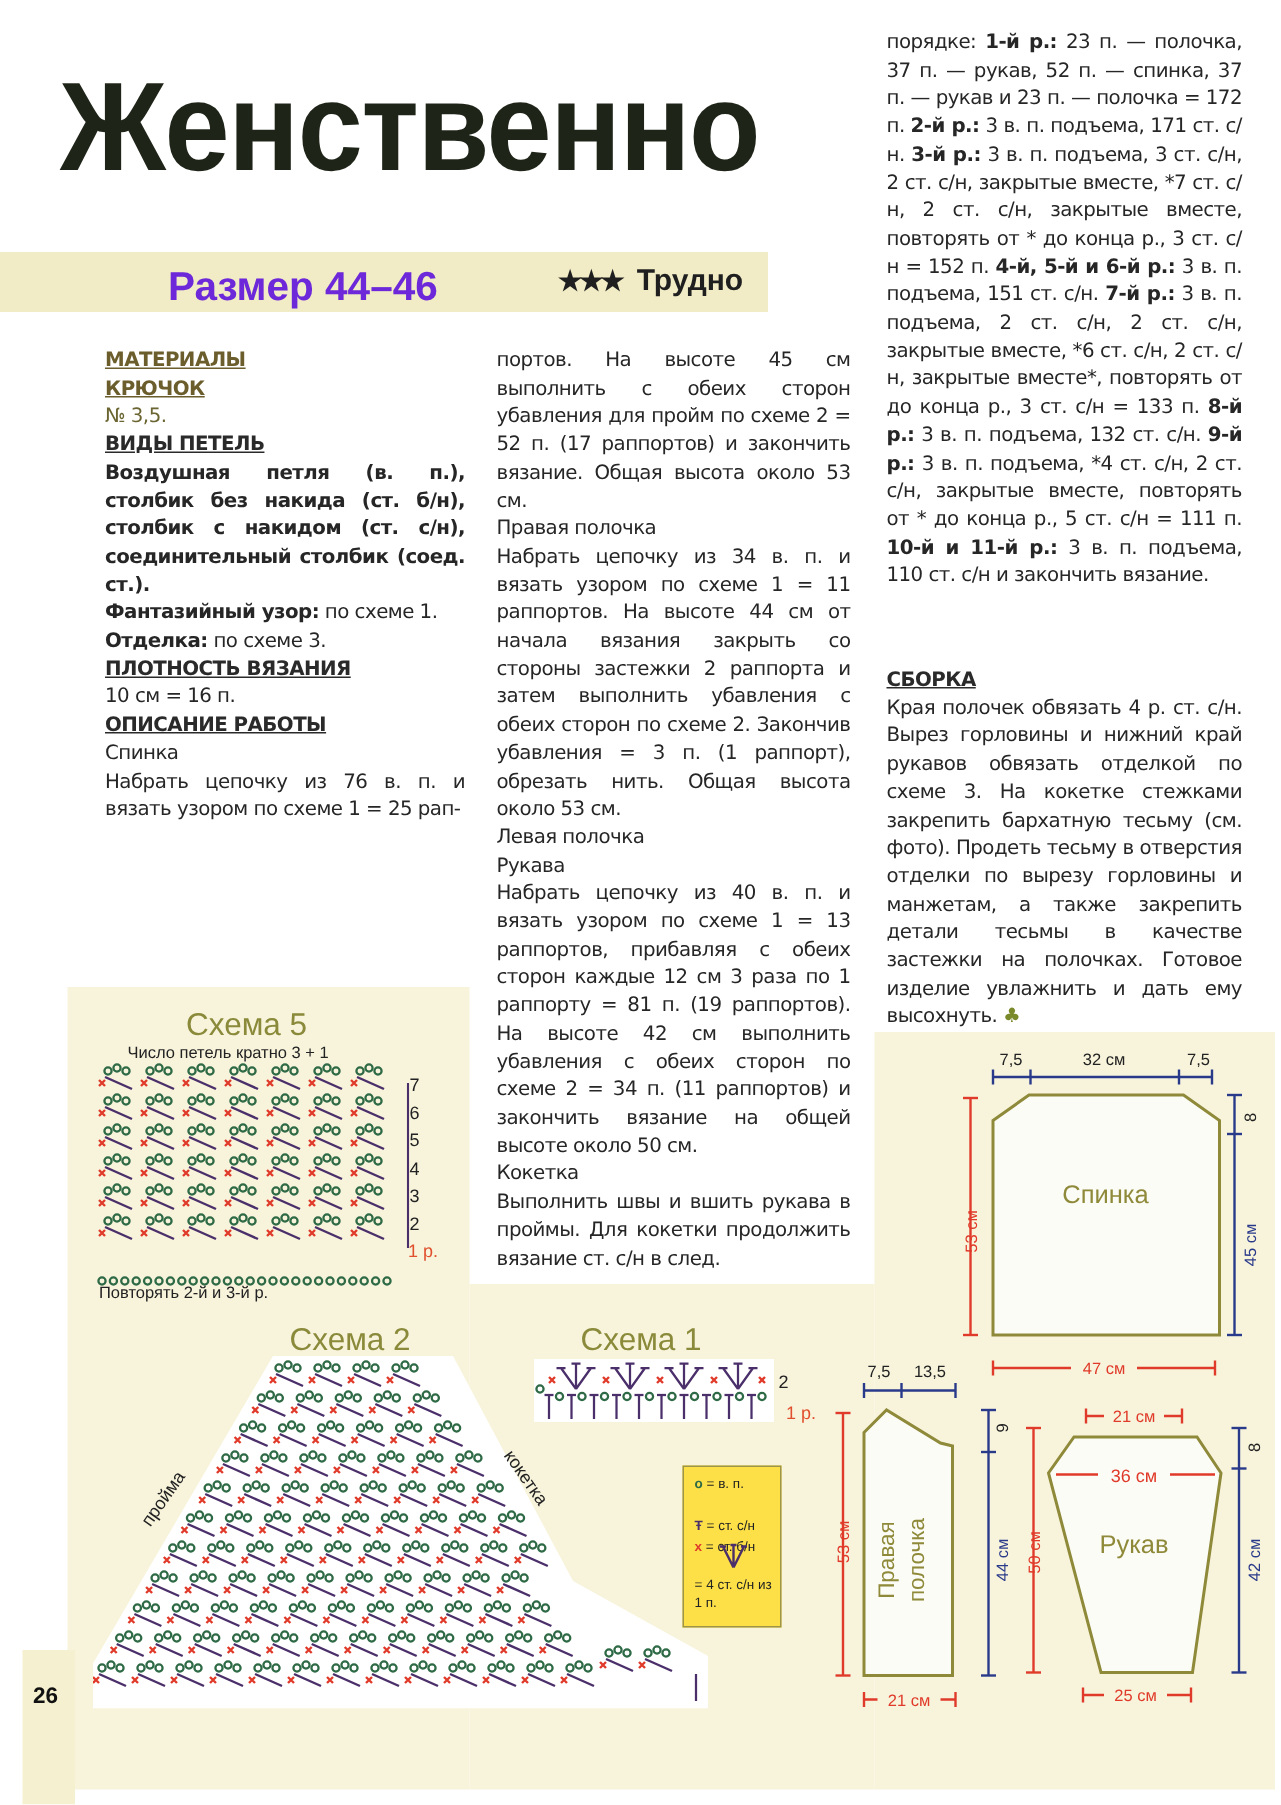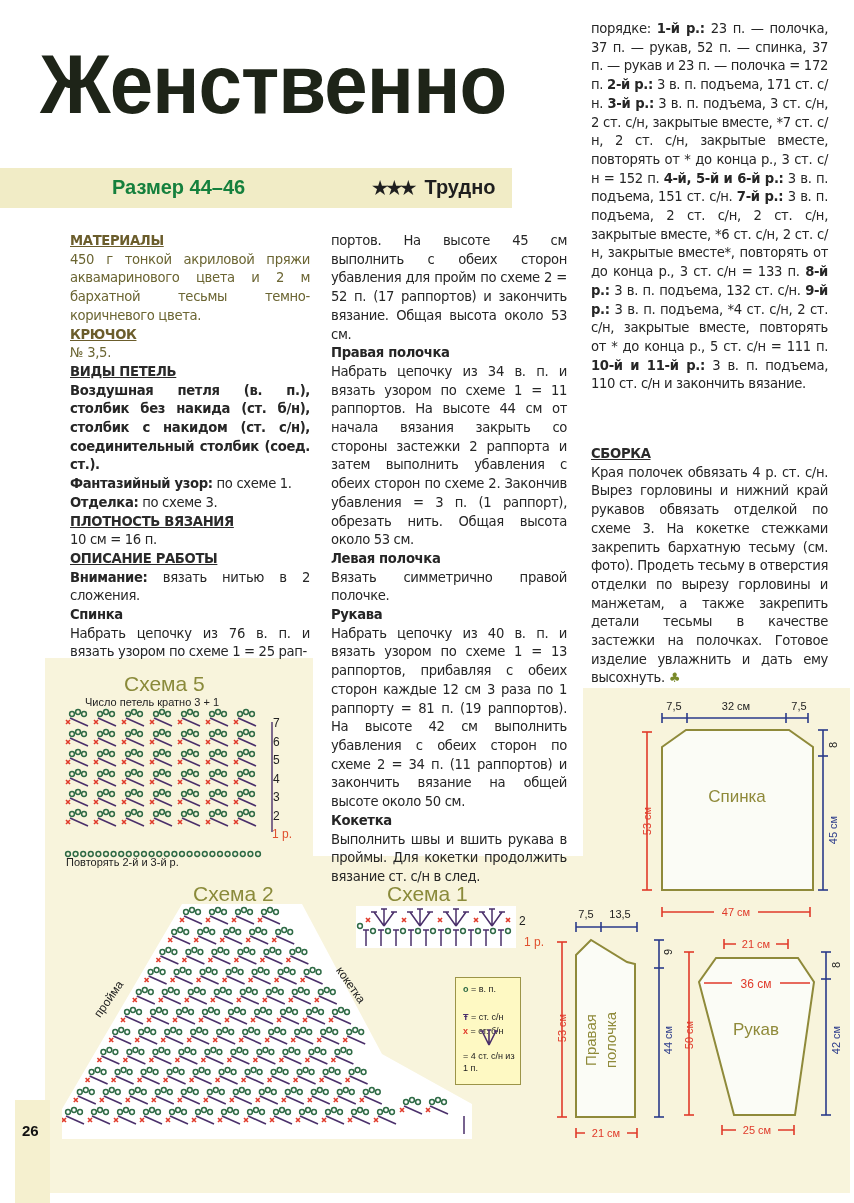--- a/index.html
+++ b/index.html
@@ -16,21 +16,21 @@
     font-family: "Liberation Sans", sans-serif; font-weight: bold;
     font-size: 84px; letter-spacing: -1px; color: #1e2418; line-height: 1;
     transform: scaleX(0.93); transform-origin: left top;
   }
   #band {
     left: 0; top: 168px; width: 512px; height: 40px;
     background: #f1ecc6;
   }
   #size-label {
     left: 112px; top: 176px; font-family: "Liberation Sans", sans-serif;
-    font-weight: bold; font-size: 20px; color: #15803d;
+    font-weight: bold; font-size: 27px; color: #6d28d9;
   }
   #difficulty {
     left: 372px; top: 176px; font-family: "Liberation Sans", sans-serif;
     font-weight: bold; font-size: 20px; color: #1f1f1f;
   }
   #difficulty .stars { font-size: 18px; letter-spacing: -2px; margin-right: 10px; }
 
   
   #cream-left { left: 45px; top: 658px; width: 268px; height: 535px; background: #f8f4dc; }
   #cream-mid { left: 313px; top: 856px; width: 270px; height: 337px; background: #f8f4dc; }
@@ -43,21 +43,21 @@
 
   
   .col {
     position: absolute; font-family: "DejaVu Sans", sans-serif;
     font-size: 13.2px; line-height: 18.7px; color: #262626; text-align: justify;
     letter-spacing: -0.35px;
   }
   .col p { margin: 0; }
   .hd { font-weight: bold; text-decoration: underline; color: #2a2a2a; }
   .hd.olive { color: #6b5d2c; }
-  .sub { font-weight: bold; }
+  .sub { font-weight: normal; }
   .olive-text { color: #6b6532; }
   b { font-weight: bold; }
   #col1 { left: 70px; top: 232px; width: 240px; }
   #col2 { left: 331px; top: 232px; width: 236px; }
   #col3 { left: 591px; top: 20px; width: 237px; }
   #col3b { left: 591px; top: 445px; width: 237px; }
 
   
   .scheme-title {
     position: absolute; font-family: "Liberation Sans", sans-serif;
@@ -79,41 +79,38 @@
 <div class="abs" id="page-tab"></div>
 
 <div class="abs" id="title">Женственно</div>
 <div class="abs" id="size-label">Размер 44–46</div>
 <div class="abs" id="difficulty">
   <span class="stars">★★★</span><span>Трудно</span>
 </div>
 
 <div class="col" id="col1">
   <p class="hd olive">МАТЕРИАЛЫ</p>
-  <p class="olive-text">450 г тонкой акриловой пряжи аквамаринового цвета и 2 м бархатной тесьмы темно-коричневого цвета.</p>
   <p class="hd olive">КРЮЧОК</p>
   <p class="olive-text">№ 3,5.</p>
   <p class="hd">ВИДЫ ПЕТЕЛЬ</p>
   <p style="font-weight:bold;">Воздушная петля (в. п.), столбик без накида (ст. б/н), столбик с накидом (ст. с/н), соединительный столбик (соед. ст.).</p>
   <p><b>Фантазийный узор:</b><span> по схеме 1.</span></p>
   <p><b>Отделка:</b><span> по схеме 3.</span></p>
   <p class="hd">ПЛОТНОСТЬ ВЯЗАНИЯ</p>
   <p>10 см = 16 п.</p>
   <p class="hd">ОПИСАНИЕ РАБОТЫ</p>
-  <p><b>Внимание:</b><span> вязать нитью в 2 сложения.</span></p>
   <p class="sub">Спинка</p>
   <p>Набрать цепочку из 76 в. п. и вязать узором по схеме 1 = 25 рап-</p>
 </div>
 
 <div class="col" id="col2">
   <p>портов. На высоте 45 см выполнить с обеих сторон убавления для пройм по схеме 2 = 52 п. (17 раппортов) и закончить вязание. Общая высота около 53 см.</p>
   <p class="sub">Правая полочка</p>
   <p>Набрать цепочку из 34 в. п. и вязать узором по схеме 1 = 11 раппортов. На высоте 44 см от начала вязания закрыть со стороны застежки 2 раппорта и затем выполнить убавления с обеих сторон по схеме 2. Закончив убавления = 3 п. (1 раппорт), обрезать нить. Общая высота около 53 см.</p>
   <p class="sub">Левая полочка</p>
-  <p>Вязать симметрично правой полочке.</p>
   <p class="sub">Рукава</p>
   <p>Набрать цепочку из 40 в. п. и вязать узором по схеме 1 = 13 раппортов, прибавляя с обеих сторон каждые 12 см 3 раза по 1 раппорту = 81 п. (19 раппортов). На высоте 42 см выполнить убавления с обеих сторон по схеме 2 = 34 п. (11 раппортов) и закончить вязание на общей высоте около 50 см.</p>
   <p class="sub">Кокетка</p>
   <p>Выполнить швы и вшить рукава в проймы. Для кокетки продолжить вязание ст. с/н в след.</p>
 </div>
 
 <div class="col" id="col3">
   <p><span>порядке: </span><b>1-й р.:</b><span> 23 п. — полочка, 37 п. — рукав, 52 п. — спинка, 37 п. — рукав и 23 п. — полочка = 172 п. </span><b>2-й р.:</b><span> 3 в. п. подъема, 171 ст. с/н. </span><b>3-й р.:</b><span> 3 в. п. подъема, 3 ст. с/н, 2 ст. с/н, закрытые вместе, *7 ст. с/н, 2 ст. с/н, закрытые вместе, повторять от * до конца р., 3 ст. с/н = 152 п. </span><b>4-й, 5-й и 6-й р.:</b><span> 3 в. п. подъема, 151 ст. с/н. </span><b>7-й р.:</b><span> 3 в. п. подъема, 2 ст. с/н, 2 ст. с/н, закрытые вместе, *6 ст. с/н, 2 ст. с/н, закрытые вместе*, повторять от до конца р., 3 ст. с/н = 133 п. </span><b>8-й р.:</b><span> 3 в. п. подъема, 132 ст. с/н. </span><b>9-й р.:</b><span> 3 в. п. подъема, *4 ст. с/н, 2 ст. с/н, закрытые вместе, повторять от * до конца р., 5 ст. с/н = 111 п. </span><b>10-й и 11-й р.:</b><span> 3 в. п. подъема, 110 ст. с/н и закончить вязание.</span></p>
 </div>
 <div class="col" id="col3b">
@@ -907,21 +904,21 @@
     <line x1="130" y1="24" x2="130" y2="40" stroke="#4a2f6a" stroke-width="1.5"></line>
     <line x1="127" y1="24" x2="133" y2="24" stroke="#4a2f6a" stroke-width="1.5"></line>
     <circle cx="137" cy="25" r="2.4" fill="none" stroke="#2e6a45" stroke-width="1.5"></circle>
     <line x1="145" y1="24" x2="145" y2="40" stroke="#4a2f6a" stroke-width="1.5"></line>
     <line x1="142" y1="24" x2="148" y2="24" stroke="#4a2f6a" stroke-width="1.5"></line>
     <circle cx="152" cy="25" r="2.4" fill="none" stroke="#2e6a45" stroke-width="1.5"></circle>
   </svg>
 <div class="row-num" style="left:519px; top:914px;">2</div>
 <div class="row-num red" style="left:524px; top:935px;">1 р.</div>
 
-<div class="abs" style="left:455px; top:977px; width:64px; height:106px; border:1.5px solid #9c9448; background:#fef9c3;">
+<div class="abs" style="left:455px; top:977px; width:64px; height:106px; border:1.5px solid #9c9448; background:#fde047;">
   <div style="position:absolute; left:7px; top:6px; font-size:9px; font-family:'Liberation Sans',sans-serif;"><span style="color:#2e6a45; font-weight:bold;">o</span> <span>= в. п.</span></div>
   <div style="position:absolute; left:7px; top:20px; font-size:9px; font-family:Liberation Sans, sans-serif;margin-top:28px;"><span style="color:#e03a2a; font-weight:bold;">x</span> <span>= ст. б/н</span></div>
   <div style="position:absolute; left:7px; top:34px; font-size:9px; font-family:'Liberation Sans',sans-serif;"><span style="color:#4a2f6a; font-weight:bold;">Ŧ</span> <span>= ст. с/н</span></div>
   <svg style="position:absolute; left:24px; top:50px;" width="18" height="18">
     <path d="M9 17 L2 3 M9 17 L9 2 M9 17 L16 3 M0 3 L4 3 M7 2 L11 2 M14 3 L18 3" stroke="#4a2f6a" stroke-width="1.6" fill="none"></path>
   </svg>
   <div style="position:absolute; left:7px; top:72px; width:56px; font-size:9px; line-height:12px; font-family:'Liberation Sans',sans-serif;">= 4 ст. с/н из 1 п.</div>
 </div>
 
 <svg class="abs" id="patterns" style="left:540px; top:690px;" width="314" height="470">

